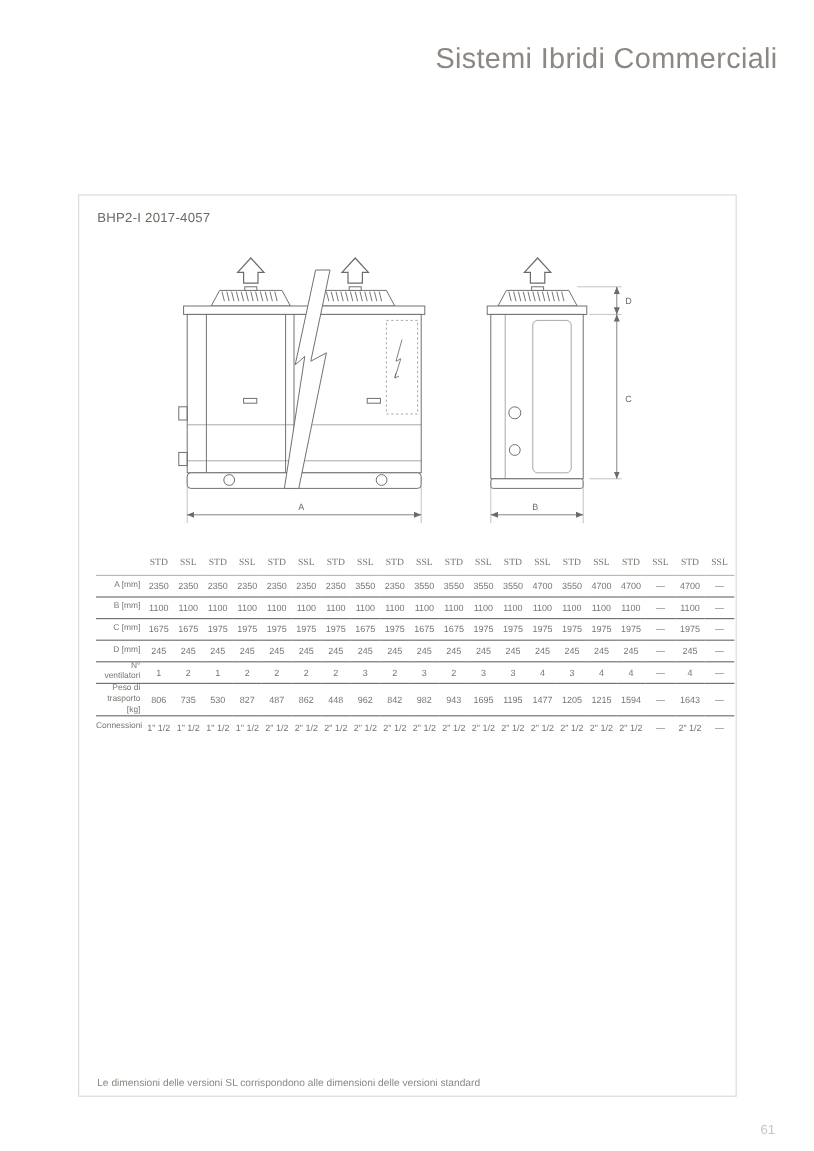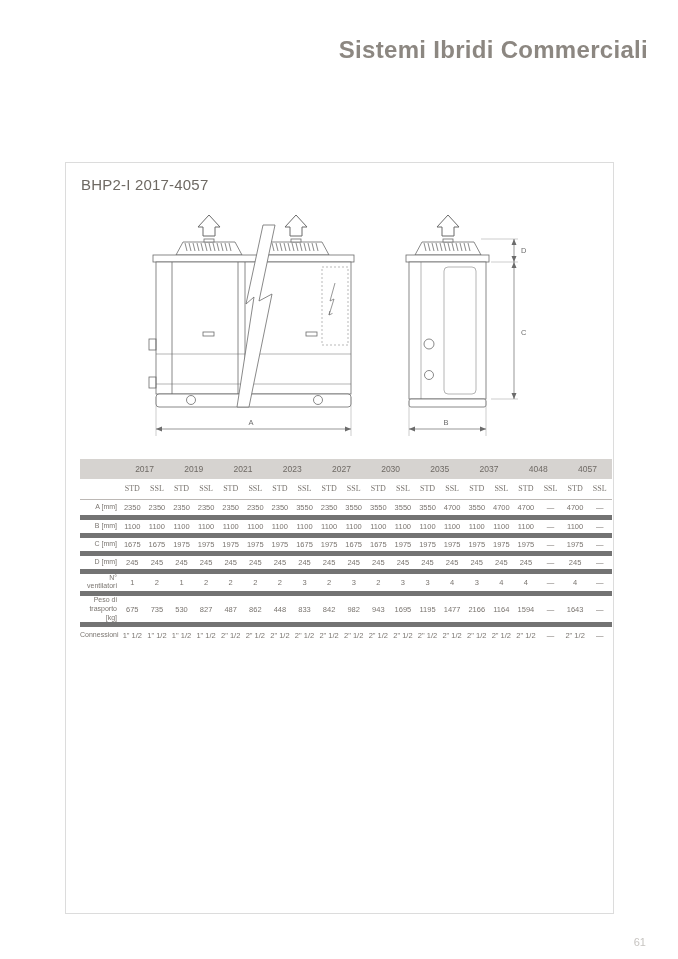--- a/index.html
+++ b/index.html
@@ -5,48 +5,48 @@
   * { margin:0; padding:0; box-sizing:border-box; }
   html,body { background:#ffffff; }
   body {
     width:678px; height:959px; position:relative; overflow:hidden;
     font-family:"Liberation Sans", sans-serif;
   }
   .page { position:absolute; inset:0; background:#ffffff; }
 
   .header-title {
     position:absolute; top:36px; right:30px;
-    font-size:24px; font-weight:700; color:#8c8781; letter-spacing:0.3px;
+    font-size:24px; font-weight:400; color:#8c8781; letter-spacing:0.3px;
   }
 
   .panel {
     position:absolute; left:65px; top:162px; width:549px; height:752px;
     border:1px solid #dcdcdc; background:#ffffff;
   }
   .panel-title {
     position:absolute; left:15px; top:13px;
-    font-size:15px; color:#6e6963; letter-spacing:0.2px;
+    font-size:11px; color:#6e6963; letter-spacing:0.2px;
   }
 
   .drawing { position:absolute; left:0; top:46px; width:549px; height:250px; }
 
   table.dims {
     position:absolute; left:14px; top:296px; width:532px;
     border-collapse:collapse; table-layout:fixed;
     color:#7a7570;
   }
   table.dims th, table.dims td { font-weight:normal; text-align:center; padding:0; }
   table.dims thead tr.years th {
     background:#d6d3d0; height:20px; font-size:8.5px; color:#6f6a65;
   }
   table.dims thead tr.subhead th {
     height:20px; font-size:8px; color:#7a7570;
     border-bottom:1px solid #bcb8b5; background:#ffffff;font-family:Liberation Serif, serif;
   }
-  table.dims tbody tr { border-bottom:5px solid #737373; }
+  table.dims tbody tr { border-bottom:1px solid #737373; }
   table.dims tbody tr:last-child { border-bottom:none; }
   table.dims tbody td { height:18px; font-size:7.5px; }
   table.dims tbody th.rowlabel {
     font-size:7px; text-align:right; padding-right:3px; line-height:1.25; color:#7a7570;
   }
 
   .footnote {
     position:absolute; left:15px; bottom:6px;
     font-size:8.5px; color:#8b8680;
   }
@@ -169,33 +169,20 @@
           <col style="width: 24.6px;">
           <col style="width: 24.6px;">
           <col style="width: 24.6px;">
           <col style="width: 24.6px;">
           <col style="width: 24.6px;">
           <col style="width: 24.6px;">
           <col style="width: 24.6px;">
           <col style="width: 24.6px;">
         </colgroup>
       <thead>
-          <tr class="years">
-            <th></th>
-            <th colspan="2">2017</th>
-            <th colspan="2">2019</th>
-            <th colspan="2">2021</th>
-            <th colspan="2">2023</th>
-            <th colspan="2">2027</th>
-            <th colspan="2">2030</th>
-            <th colspan="2">2035</th>
-            <th colspan="2">2037</th>
-            <th colspan="2">4048</th>
-            <th colspan="2">4057</th>
-          </tr>
           <tr class="subhead">
             <th></th>
             <th>STD</th>
             <th>SSL</th>
             <th>STD</th>
             <th>SSL</th>
             <th>STD</th>
             <th>SSL</th>
             <th>STD</th>
             <th>SSL</th>
@@ -324,36 +311,36 @@
             <td>4</td>
             <td>3</td>
             <td>4</td>
             <td>4</td>
             <td>—</td>
             <td>4</td>
             <td>—</td>
           </tr>
           <tr>
             <th class="rowlabel">Peso di trasporto [kg]</th>
-            <td>675</td>
+            <td>806</td>
             <td>735</td>
             <td>530</td>
             <td>827</td>
             <td>487</td>
             <td>862</td>
             <td>448</td>
-            <td>833</td>
+            <td>962</td>
             <td>842</td>
             <td>982</td>
             <td>943</td>
             <td>1695</td>
             <td>1195</td>
             <td>1477</td>
-            <td>2166</td>
-            <td>1164</td>
+            <td>1205</td>
+            <td>1215</td>
             <td>1594</td>
             <td>—</td>
             <td>1643</td>
             <td>—</td>
           </tr>
           <tr>
             <th class="rowlabel">Connessioni</th>
             <td>1" 1/2</td>
             <td>1" 1/2</td>
             <td>1" 1/2</td>
@@ -371,16 +358,17 @@
             <td>2" 1/2</td>
             <td>2" 1/2</td>
             <td>2" 1/2</td>
             <td>—</td>
             <td>2" 1/2</td>
             <td>—</td>
           </tr>
         </tbody>
     </table>
 
+    <div class="footnote">Le dimensioni delle versioni SL corrispondono alle dimensioni delle versioni standard</div>
   </div>
 
   <div class="page-number">61</div>
 </div>
 
 </body></html>

